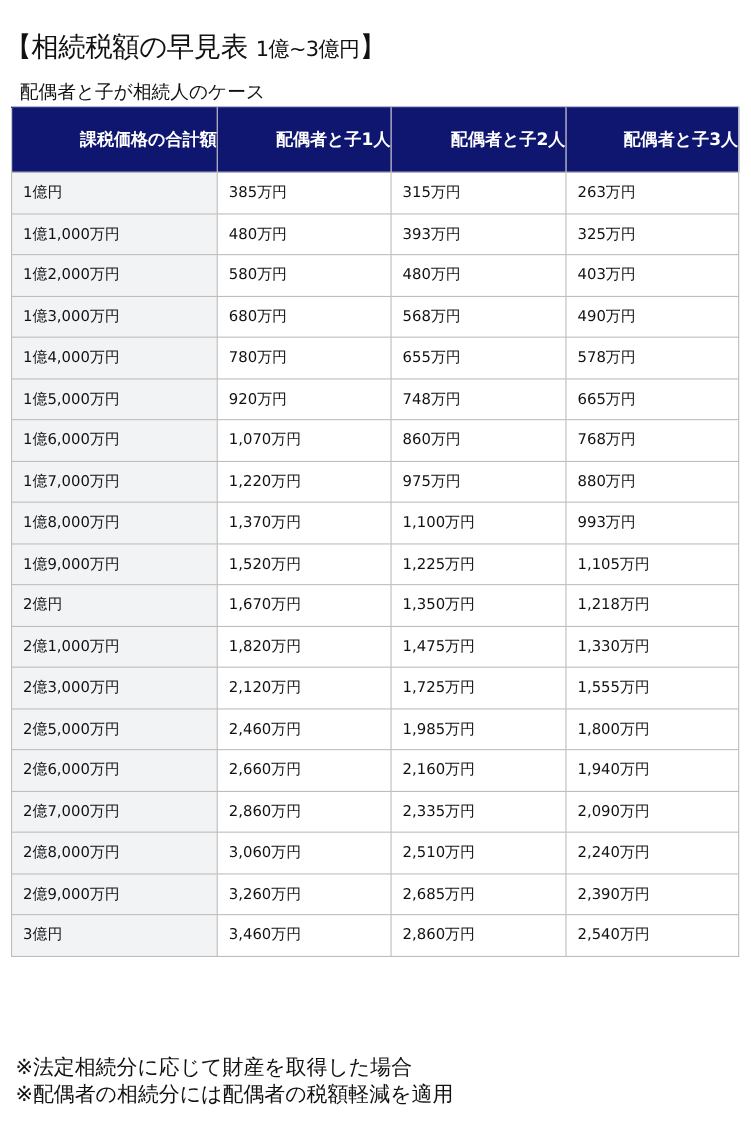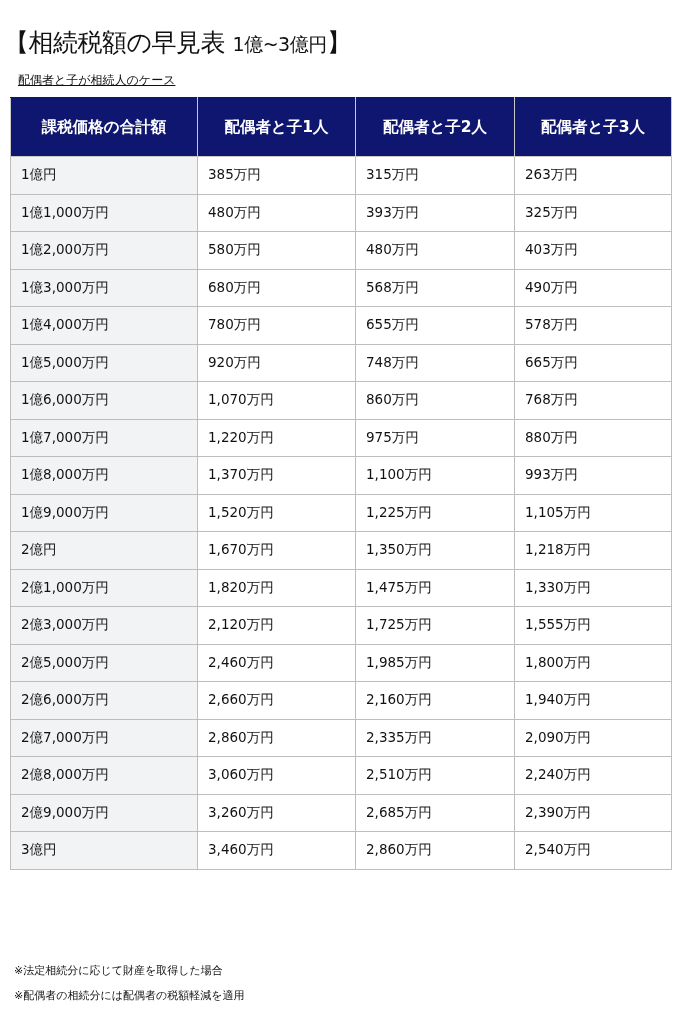--- a/index.html
+++ b/index.html
@@ -1,26 +1,26 @@
 <!DOCTYPE html>
 <html><head>
 <meta charset="utf-8">
 <style>
   html, body { margin: 0; padding: 0; background: #ffffff; }
   body { width: 683px; height: 1024px; position: relative; font-family: "DejaVu Sans", "Liberation Sans", sans-serif; color: #111; overflow: hidden; }
   .title { position: absolute; left: 4px; top: 26px; font-size: 25px; font-weight: normal; letter-spacing: -0.5px; white-space: nowrap; text-align: right; }
   .title .range { font-size: 19px; }
-  .subtitle { position: absolute; left: 18px; top: 72px; font-size: 12px; white-space: nowrap; text-decoration: underline; }
+  .subtitle { position: absolute; left: 18px; top: 72px; font-size: 17px; white-space: nowrap; }
   table.tax { position: absolute; left: 10px; top: 97px; width: 661px; border-collapse: collapse; table-layout: fixed; }
-  table.tax th { background: #0f1670; color: #ffffff; font-weight: bold; font-size: 15.5px; height: 58px; border: 1px solid #c8c8c8; border-top: 1px solid #0f1670; padding: 0; text-align: center; }
+  table.tax th { background: #0f1670; color: #ffffff; font-weight: bold; font-size: 15.5px; height: 58px; border: 1px solid #c8c8c8; border-top: 1px solid #0f1670; padding: 0; text-align: right; }
   table.tax td { height: 36.5px; border: 1px solid #bdbdbd; font-size: 13.5px; padding: 0 0 0 10px; color: #111; white-space: nowrap; }
   table.tax td.label { background: #f2f3f5; margin-top: 35px; }
   table.tax td.val { background: #ffffff; }
   col.c0 { width: 187px; } col.c1 { width: 158px; } col.c2 { width: 159px; } col.c3 { width: 157px; }
-  .notes { position: absolute; left: 14px; top: 958px; font-size: 11px; line-height: 25px; }
+  .notes { position: absolute; left: 14px; top: 958px; font-size: 19px; line-height: 25px; }
 </style>
 </head>
 <body>
 
 <div class="title"><span>【相続税額の早見表 </span><span class="range">1億~3億円</span><span>】</span></div>
 
 <div class="subtitle">配偶者と子が相続人のケース</div>
 
 <table class="tax">
   <colgroup>

